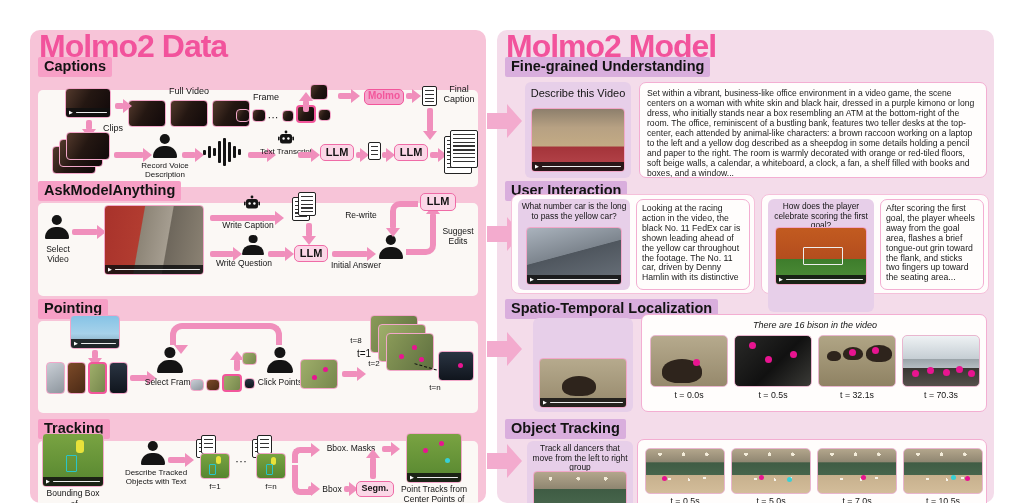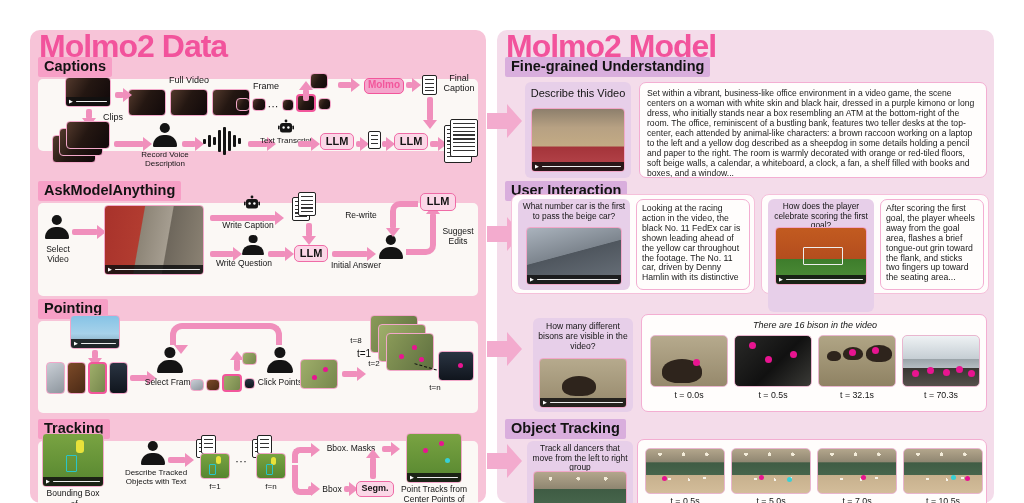--- a/index.html
+++ b/index.html
@@ -70,21 +70,21 @@
 </style>
 </head>
 <body>
 
 <div class="fig">
 
   <div class="panel panel-left">
     <div class="ptitle">Molmo2 Data</div>
 
     <div class="hdr l" style="top:27px">Captions</div>
-    <div class="box" style="top:49px;height:72px">
+    <div class="box" style="top:60px;height:97px">
       <div class="t th-dark" style="left:27px;top:-2px;width:46px;height:30px">
         <div class="pb">
             <span class="tri">▶</span>
             <span class="line"></span>
           </div>
       </div>
       <div class="av" style="left:48px;top:30px;height:10px"></div>
       <div class="lbl" style="left:96px;top:-4px;width:110px">Full Video</div>
       <div class="t th-dark" style="left:90px;top:10px;width:38px;height:27px"></div>
       <div class="t th-dark" style="left:132px;top:10px;width:38px;height:27px"></div>
@@ -298,21 +298,21 @@
             <span class="line"></span>
           </div>
       </div>
     </div>
     <div class="ans" style="left:142px;top:52px;width:348px;height:96px;font-size:8.6px;line-height:10px;padding:5px 7px">Set within a vibrant, business-like office environment in a video game, the scene centers on a woman with white skin and black hair, dressed in a purple kimono or long dress, who initially stands near a box resembling an ATM at the bottom-right of the room. The office, reminiscent of a bustling bank, features two teller desks at the top-center, each attended by animal-like characters: a brown raccoon working on a laptop to the left and a yellow dog described as a sheepdog in some details holding a pencil and paper to the right. The room is warmly decorated with orange or red-tiled floors, soft beige walls, a calendar, a whiteboard, a clock, a fan, a shelf filled with books and boxes, and a window...</div>
 
     <div class="hdr r" style="top:151px">User Interaction</div>
     <div class="big-arrow" style="left:-10px;top:196px"></div>
     <div class="grp" style="left:14px;top:164px;width:244px;height:100px">
       <div class="qcard" style="left:6px;top:4px;width:112px;height:91px">
-        <div class="q" style="left:2px;top:3px;width:108px">What number car is the first to pass the beige car?</div>
+        <div class="q" style="left:2px;top:3px;width:108px">What number car is the long to pass the yellow car?</div>
         <div class="t th-race" style="left:8px;top:28px;width:96px;height:58px">
           <div class="pb">
               <span class="tri">▶</span>
               <span class="line"></span>
             </div>
         </div>
       </div>
       <div class="ans" style="left:124px;top:4px;width:114px;height:91px;font-size:8.7px;line-height:9.9px;padding:4px 5px">Looking at the racing action in the video, the black No. 11 FedEx car is shown leading ahead of the yellow car throughout the footage. The No. 11 car, driven by Denny Hamlin with its distinctive ...</div>
     </div>
     <div class="grp" style="left:264px;top:164px;width:228px;height:100px">
@@ -322,23 +322,23 @@
           <div class="obox" style="left:30%;top:34%;width:40px;height:18px;border-color:#eee"></div>
           <div class="pb">
               <span class="tri">▶</span>
               <span class="line"></span>
             </div>
         </div>
       </div>
       <div class="ans" style="left:118px;top:4px;width:104px;height:91px;font-size:8.7px;line-height:9.9px;padding:4px 5px">After scoring the first goal, the player wheels away from the goal area, flashes a brief tongue-out grin toward the flank, and sticks two fingers up toward the seating area...</div>
     </div>
 
+    <div class="hdr r" style="top:269px">Spatio-Temporal Localization</div>
     <div class="big-arrow" style="left:-10px;top:311px"></div>
     <div class="qcard" style="left:36px;top:288px;width:100px;height:94px">
-      <div class="q" style="left:2px;top:4px;width:96px;font-size:8.6px">How many different bisons are visible in the video?</div>
       <div class="t th-bison" style="left:6px;top:40px;width:88px;height:50px">
         <div class="bs" style="left:25%;top:35%;width:34px;height:20px"></div>
         <div class="pb">
             <span class="tri">▶</span>
             <span class="line"></span>
           </div>
       </div>
     </div>
     <div class="ans" style="left:144px;top:284px;width:346px;height:98px;font-style:normal">
       <div class="lbl" style="left:0;top:5px;width:346px;font-size:9px;font-style:italic">There are 16 bison in the video</div>

